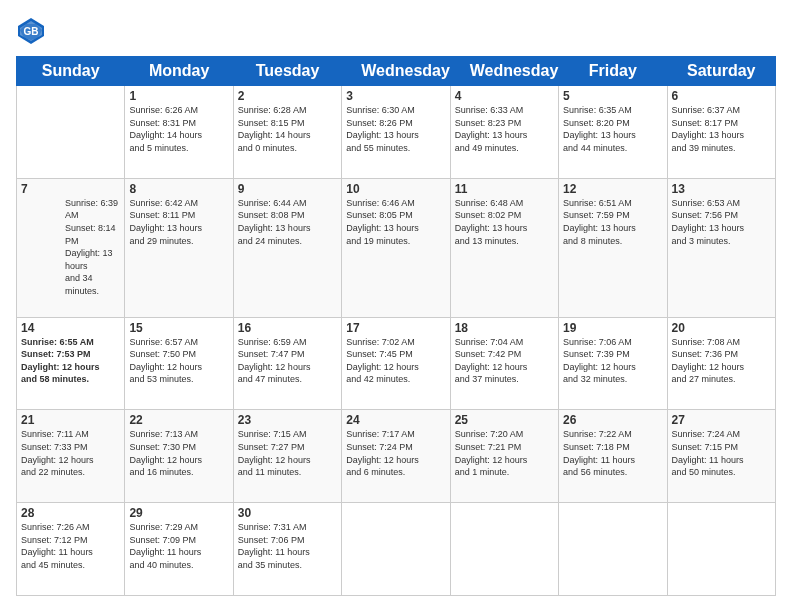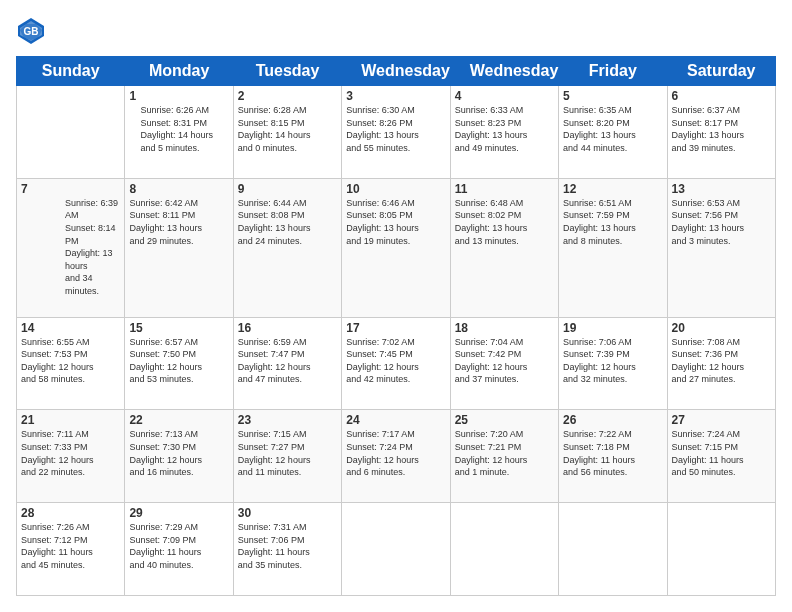--- a/index.html
+++ b/index.html
@@ -128,21 +128,21 @@
           <th>Wednesday</th>
           <th>Friday</th>
           <th>Saturday</th>
         </tr>
     </thead>
     <tbody id="calendar-body">
     <tr class="week-row">
           <td></td>
           <td>
             <span class="day-number">1</span>
-            <div class="day-info" style="white-space: pre-line; margin-left: 11px;">Sunrise: 6:26 AM
+            <div class="day-info" style="white-space: pre-line;">Sunrise: 6:26 AM
 Sunset: 8:31 PM
 Daylight: 14 hours
 and 5 minutes.</div>
           </td>
           <td>
             <span class="day-number">2</span>
             <div class="day-info" style="white-space: pre-line;">Sunrise: 6:28 AM
 Sunset: 8:15 PM
 Daylight: 14 hours
 and 0 minutes.</div>
@@ -223,21 +223,21 @@
             <span class="day-number">13</span>
             <div class="day-info" style="white-space: pre-line;">Sunrise: 6:53 AM
 Sunset: 7:56 PM
 Daylight: 13 hours
 and 3 minutes.</div>
           </td>
         </tr>
         <tr class="week-row">
           <td>
             <span class="day-number">14</span>
-            <div class="day-info" style="white-space: pre-line;">Sunrise: 6:55 AM
+            <div class="day-info" style="white-space: pre-line; font-weight: bold;">Sunrise: 6:55 AM
 Sunset: 7:53 PM
 Daylight: 12 hours
 and 58 minutes.</div>
           </td>
           <td>
             <span class="day-number">15</span>
             <div class="day-info" style="white-space: pre-line;">Sunrise: 6:57 AM
 Sunset: 7:50 PM
 Daylight: 12 hours
 and 53 minutes.</div>

